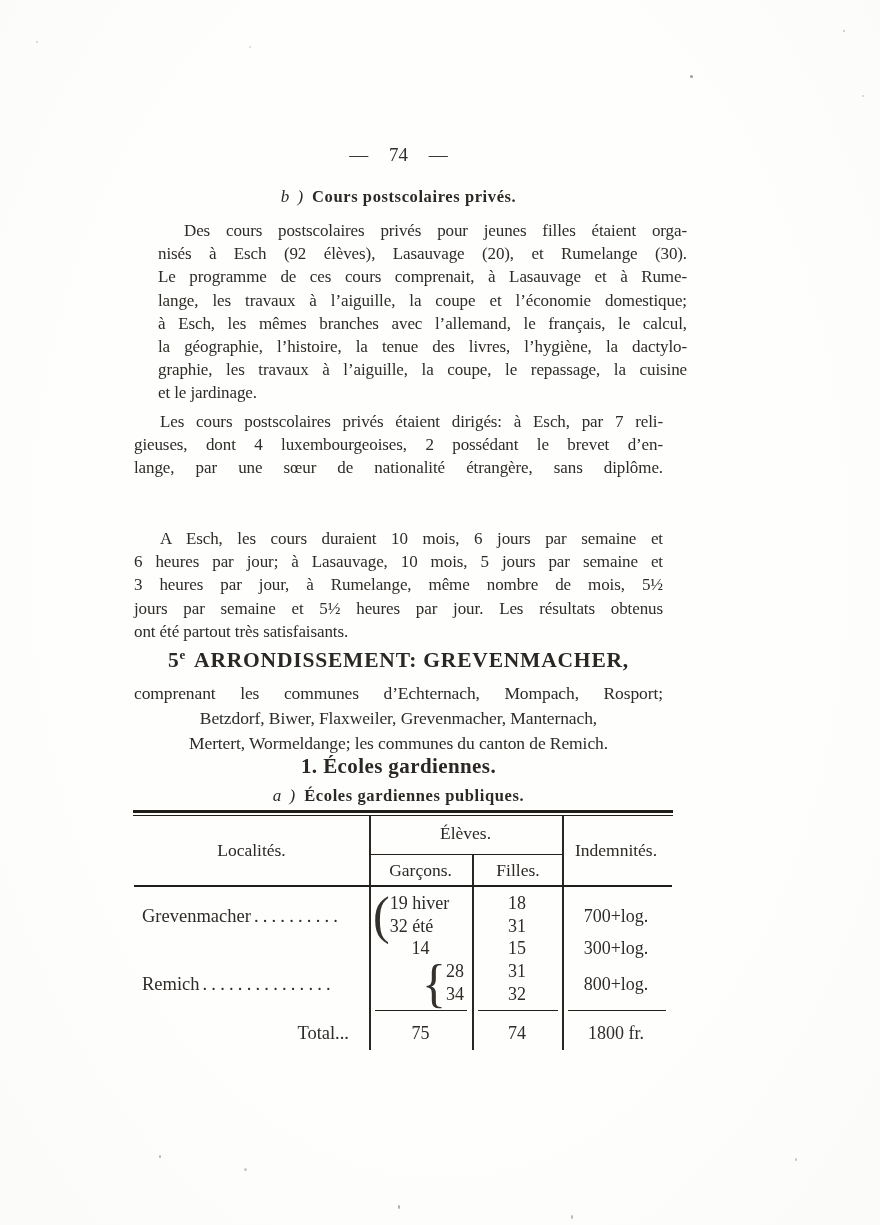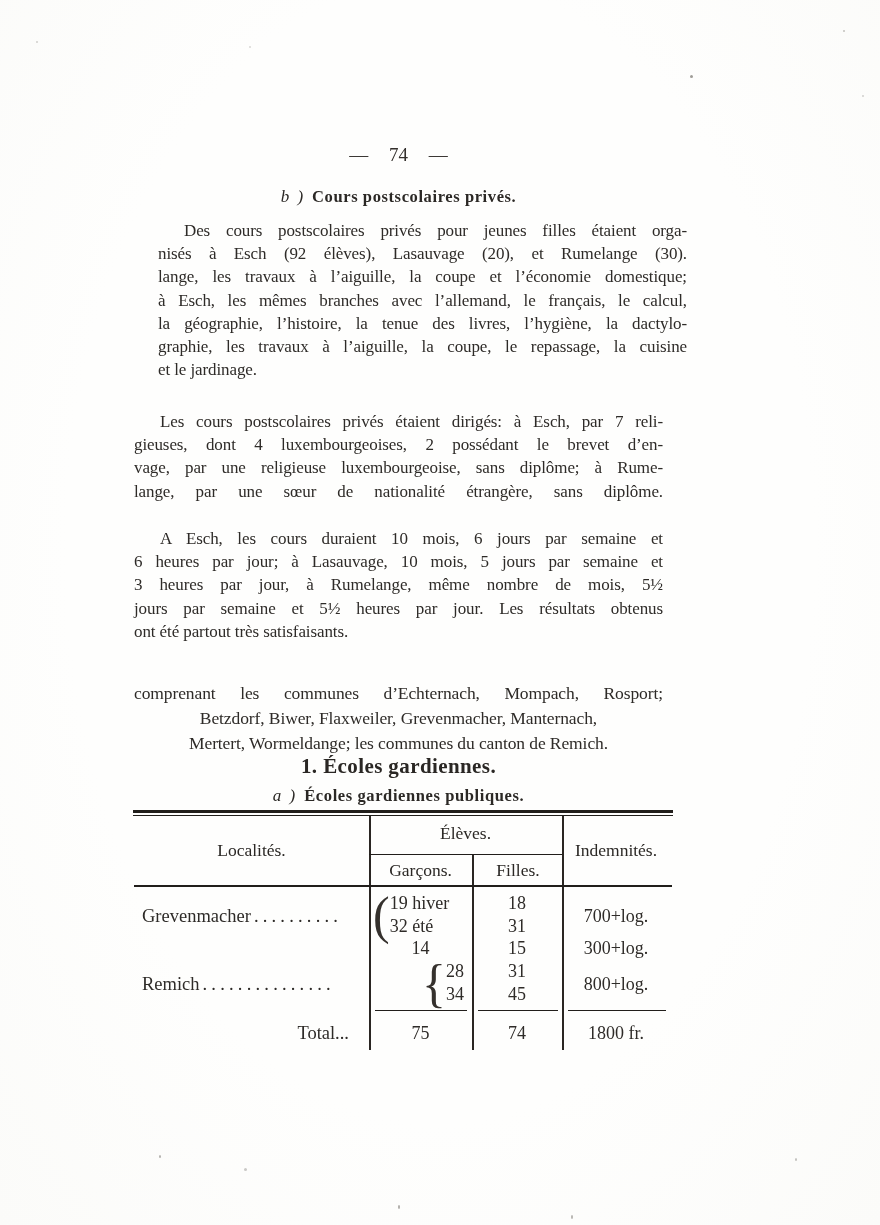--- a/index.html
+++ b/index.html
@@ -62,42 +62,45 @@
 
   <div id="pageno" class="col">— 74 —</div>
 
   <div class="col hsmall" style="top:187px;">
     <span class="prefix">b )</span><span>Cours postscolaires privés.</span>
   </div>
 
   <div class="col para" style="top:219px;margin-left:24px;">
     <div class="jline first">Des cours postscolaires privés pour jeunes filles étaient orga-</div>
     <div class="jline">nisés à Esch (92 élèves), Lasauvage (20), et Rumelange (30).</div>
+    <div class="jline">Le programme de ces cours comprenait, à Lasauvage et à Rume-</div>
     <div class="jline">lange, les travaux à l’aiguille, la coupe et l’économie domestique;</div>
     <div class="jline">à Esch, les mêmes branches avec l’allemand, le français, le calcul,</div>
     <div class="jline">la géographie, l’histoire, la tenue des livres, l’hygiène, la dactylo-</div>
     <div class="jline">graphie, les travaux à l’aiguille, la coupe, le repassage, la cuisine</div>
     <div class="jline last">et le jardinage.</div>
   </div>
 
   <div class="col para" style="top:410px;">
     <div class="jline first">Les cours postscolaires privés étaient dirigés: à Esch, par 7 reli-</div>
     <div class="jline">gieuses, dont 4 luxembourgeoises, 2 possédant le brevet d’en-</div>
-    <div class="jline">vage, par une religieuse luxembourgeoise, sans diplôme; à Rume-</div>
     <div class="jline">lange, par une sœur de nationalité étrangère, sans diplôme.</div>
   </div>
 
   <div class="col para" style="top:527px;">
     <div class="jline first">A Esch, les cours duraient 10 mois, 6 jours par semaine et</div>
     <div class="jline">6 heures par jour; à Lasauvage, 10 mois, 5 jours par semaine et</div>
     <div class="jline">3 heures par jour, à Rumelange, même nombre de mois, 5½</div>
     <div class="jline">jours par semaine et 5½ heures par jour. Les résultats obtenus</div>
     <div class="jline last">ont été partout très satisfaisants.</div>
   </div>
 
+  <div id="h5" class="col hbig">
+    <span>5</span><sup>e</sup><span class="rest">ARRONDISSEMENT: GREVENMACHER,</span>
+  </div>
 
   <div id="intro" class="col para">
     <div class="jline">comprenant les communes d’Echternach, Mompach, Rosport;</div>
     <div class="jline centerline">Betzdorf, Biwer, Flaxweiler, Grevenmacher, Manternach,</div>
     <div class="jline centerline">Mertert, Wormeldange; les communes du canton de Remich.</div>
   </div>
 
   <div id="h1e" class="col hbig">1. Écoles gardiennes.</div>
 
   <div id="ha" class="col hsmall">
@@ -142,21 +145,21 @@
     <div class="cell locality" style="left:8px; top:163px;"><span>Remich</span><span class="leader">...............</span></div>
     <div class="cell bracegroup" style="left:288px; top:150px;">
       <span class="brace">{</span>
       <span class="bracelines">
         <div>28</div>
         <div>34</div>
       </span>
     </div>
     <div class="cell cnum" style="left:338px; width:90px; top:150px;">
       <div>31</div>
-      <div>45</div>
+      <div>32</div>
     </div>
     <div class="cell indem" style="left:428px; width:108px; top:163px;">800+log.</div>
 
     <div class="hrule" style="left:241px; width:92px; top:200px; height:1.3px;"></div>
     <div class="hrule" style="left:344px; width:80px; top:200px; height:1.3px;"></div>
     <div class="hrule" style="left:434px; width:98px; top:200px; height:1.3px;"></div>
 
     <div class="cell total-label" style="left:0; width:215px; top:212px;">Total...</div>
     <div class="cell cnum" style="left:235px; width:103px; top:212px;">75</div>
     <div class="cell cnum" style="left:338px; width:90px; top:212px;">74</div>

